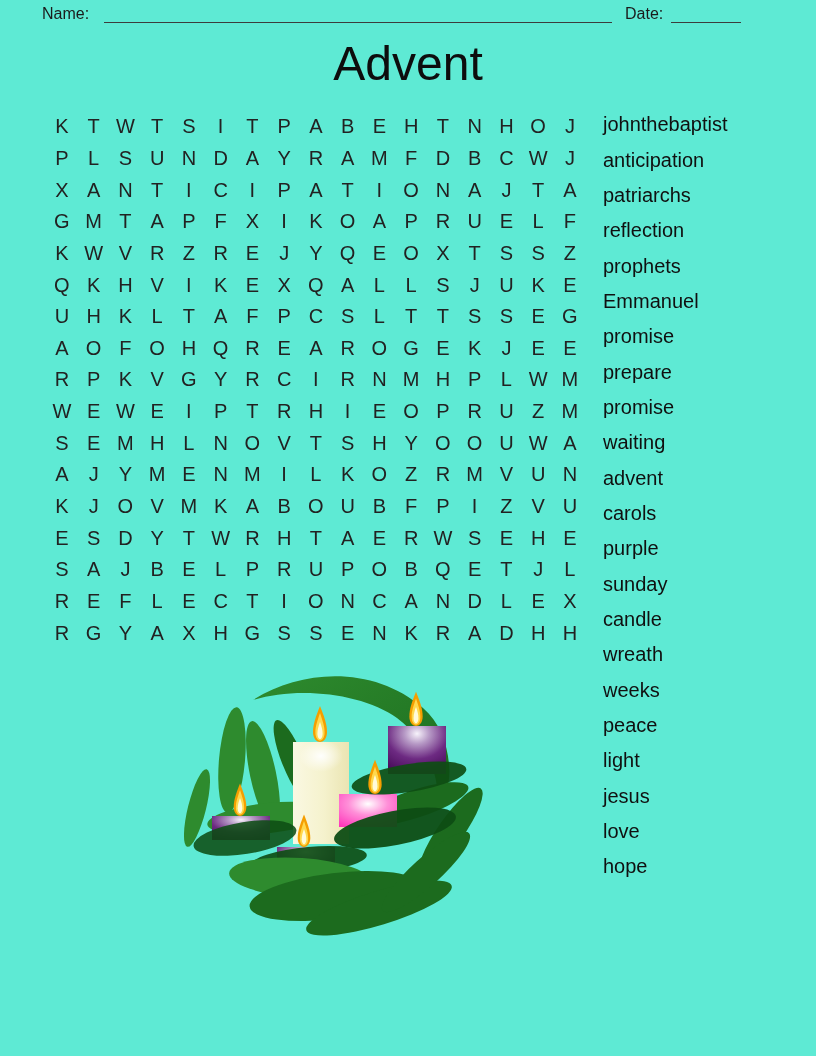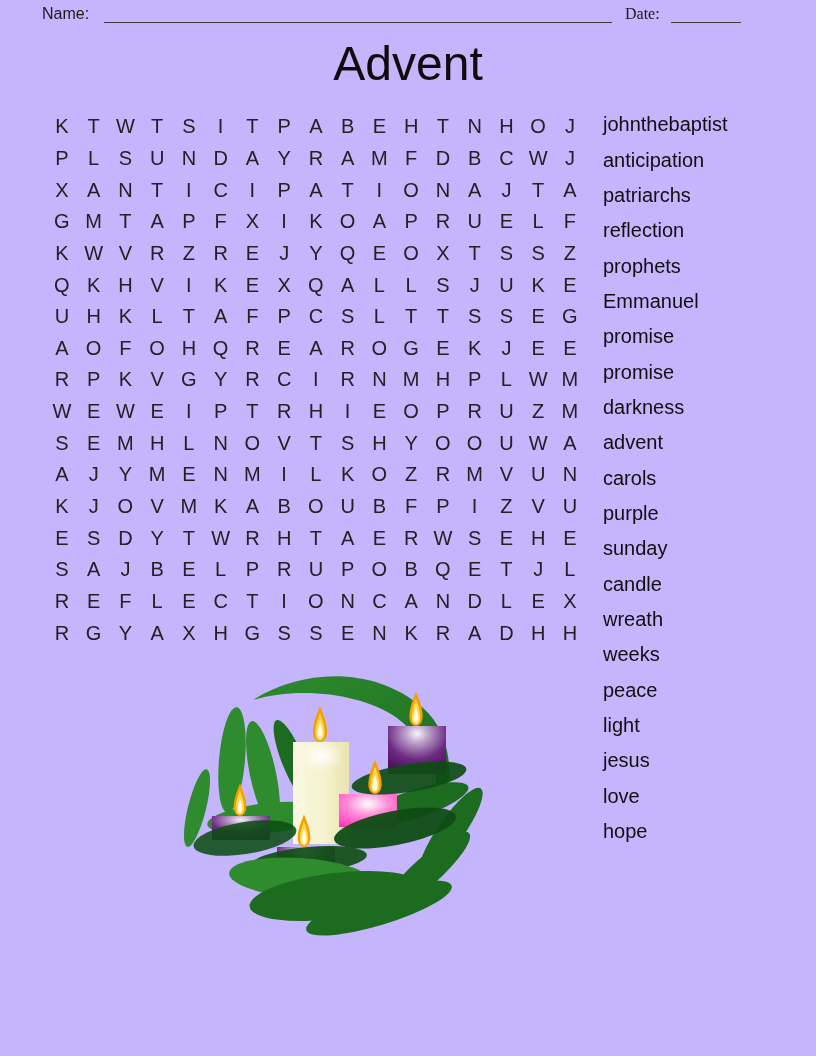--- a/index.html
+++ b/index.html
@@ -3,29 +3,29 @@
 <meta charset="utf-8">
 <style>
   html, body { margin: 0; padding: 0; background: #ffffff; }
   body {
     width: 816px; height: 1056px;
     font-family: "Liberation Sans", "DejaVu Sans", sans-serif;
     color: #1e1e1e;
     position: relative;
     overflow: hidden;
   }
-  .page { position: absolute; inset: 0; background: #c4b5fd; }
+  .page { position: absolute; inset: 0; background: #5eead4; }
 
   
   .hdr-label {
     position: absolute; top: 5px;
     font-size: 16px; color: #1b1b1b;
   }
   .name-label { left: 42px; }
-  .date-label { left: 625px; font-family: Liberation Serif, serif; }
+  .date-label { left: 625px; }
   .write-line {
     position: absolute; top: 2px; height: 20px;
     border-bottom: 1.5px solid #3c3c3c;
   }
   .name-line { left: 104px; width: 508px; }
   .date-line { left: 671px; width: 70px; }
 
   
   .title {
     position: absolute; top: 36px; left: 0; width: 100%;
@@ -369,22 +369,23 @@
     </div>
 
   <ul class="words">
       <li>johnthebaptist</li>
       <li>anticipation</li>
       <li>patriarchs</li>
       <li>reflection</li>
       <li>prophets</li>
       <li>Emmanuel</li>
       <li>promise</li>
+      <li>prepare</li>
       <li>promise</li>
-      <li>darkness</li>
+      <li>waiting</li>
       <li>advent</li>
       <li>carols</li>
       <li>purple</li>
       <li>sunday</li>
       <li>candle</li>
       <li>wreath</li>
       <li>weeks</li>
       <li>peace</li>
       <li>light</li>
       <li>jesus</li>

